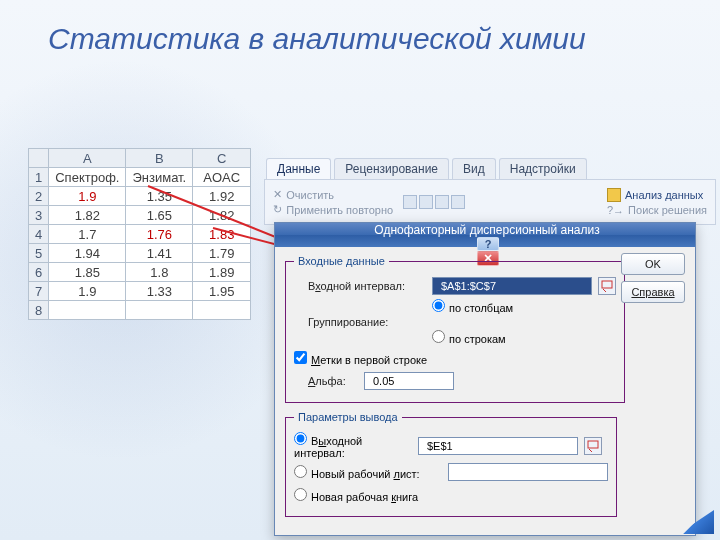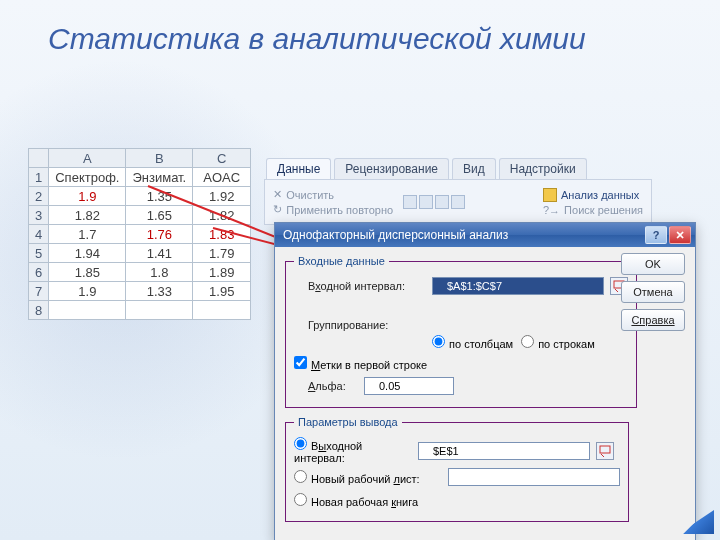--- a/index.html
+++ b/index.html
@@ -40,21 +40,21 @@
     color: #4a5a72;
   }
   .sheet .corner { background:#e9eef4; min-width:18px; }
   .sheet .rowh { background:#e9eef4; min-width:18px; color:#4a5a72; }
   .sheet .cred { color:#c00000; }
   
   .arrowsvg { position:absolute; left:28px; top:148px; pointer-events:none; overflow:visible; }
 
   
   .ribbon {
-    position: absolute; left: 264px; top: 158px; width: 388px;
+    position: absolute; left: 264px; top: 158px; width: 452px;
     font-size: 12px;
   }
   .ribbon .tabs { display:flex; gap:3px; padding-left:2px; }
   .ribbon .tab {
     padding:3px 10px; color:#3a4b66; background:#e8edf4;
     border:1px solid #c8d2e2; border-bottom:none;
     border-radius:3px 3px 0 0;
   }
   .ribbon .tab.active { background:#f5f8fd; color:#1a315e; }
   .ribbon .bar {
@@ -75,51 +75,52 @@
     border:1px solid #6787b5;
     box-shadow:0 4px 12px rgba(0,0,0,0.25);
     background:#f0f0f0;
     font-size:11px;
   }
   .dlg .title {
     height:24px;
     background: linear-gradient(#5f86c4,#3a6ab2 50%,#2e5ea6 51%,#4677bd);
     color:#fff; display:flex; align-items:center; padding:0 4px 0 8px;
     font-size:12px;
+    flex-direction:column;
   }
   .dlg .title .spacer { flex:1; }
   .dlg .title .winbtn {
     width:22px; height:18px; margin-left:2px;
     display:flex; align-items:center; justify-content:center;
     border:1px solid rgba(255,255,255,0.4); border-radius:2px;
     font-size:11px; font-weight:bold;
   }
   .dlg .title .help   { background:linear-gradient(#cfe0f5,#9dbfe8); color:#2c4d80; }
   .dlg .title .close  { background:linear-gradient(#e88,#c33); color:#fff; }
   .dlg .body { padding:8px 10px 10px 10px; position:relative; }
   .dlg fieldset {
     border:1px solid #701a75;
     padding:6px 8px 8px 8px;
     margin-bottom:8px;
   }
   .dlg legend { color:#1a4a8c; padding:0 4px; font-size:11px; }
   .dlg .row { display:flex; align-items:center; gap:6px; margin:3px 0; min-height:20px; }
   .dlg label.lab { flex:0 0 118px; color:#222;margin-left:14px; }
   .dlg .val {
-    flex:0 0 90px; height:18px; font-size:11px; padding:0 14px;
+    flex:0 0 90px; height:18px; font-size:11px; padding:0 8px;
     border:1px solid #7a92b5; background:#fff;
   }
   .dlg .valhl { background:#2b4e8c; color:#fff; }
   .dlg .rngbtn {
     width:18px; height:18px; border:1px solid #8a9ab5;
     background:#eef2f9; display:flex; align-items:center; justify-content:center;
   }
   .dlg .rngbtn svg { width:12px; height:12px; }
   .dlg input[type=radio], .dlg input[type=checkbox] { margin-right:4px; }
-  .dlg .radiogrp { flex:1; display:flex; gap:8px;margin-top:36px; }
+  .dlg .radiogrp { flex:1; display:flex; flex-direction:column; gap:16px; }
   .dlg .btns { position:absolute; right:10px; top:6px; display:flex; flex-direction:column; gap:6px; }
   .dlg .btn {
     width:64px; height:22px; text-align:center; line-height:20px;
     border:1px solid #8f9fb5; background:linear-gradient(#fff,#e6ecf4);
     border-radius:3px; color:#222;
   }
   .dlg .alpha { width:46px; }
   .dlg .small { flex:0 0 auto; }
   .u { text-decoration:underline; }
 
@@ -246,21 +247,20 @@
 <div class="dlg">
   <div class="title">
     <span>Однофакторный дисперсионный анализ</span>
     <span class="spacer"></span>
     <div class="winbtn help">?</div>
     <div class="winbtn close">✕</div>
   </div>
   <div class="body">
     <div class="btns">
       <div class="btn">OK</div>
-      <div class="btn">Отмена</div>
       <div class="btn"><span class="u">Справка</span></div>
     </div>
 
     <fieldset style="width:300px">
       <legend>Входные данные</legend>
       <div class="row">
         <label class="lab"><span>В<span class="u">х</span>одной интервал:</span></label>
         <input class="val valhl" value="$A$1:$C$7" style="">
         <div class="rngbtn">
           <svg viewBox="0 0 12 12">

